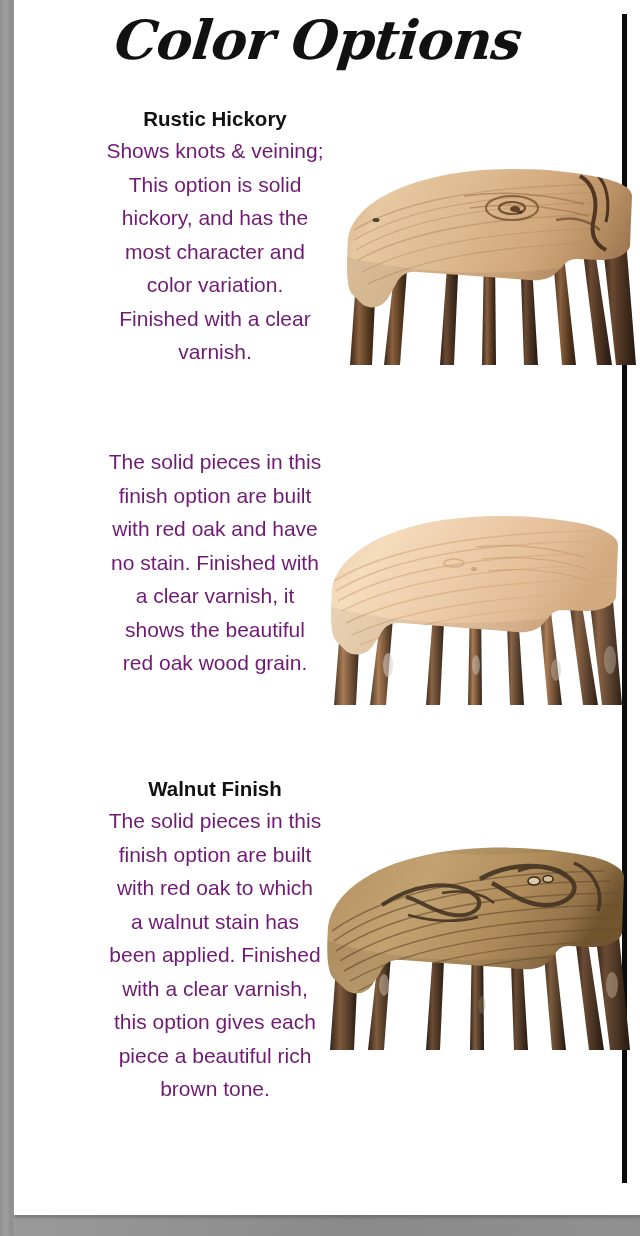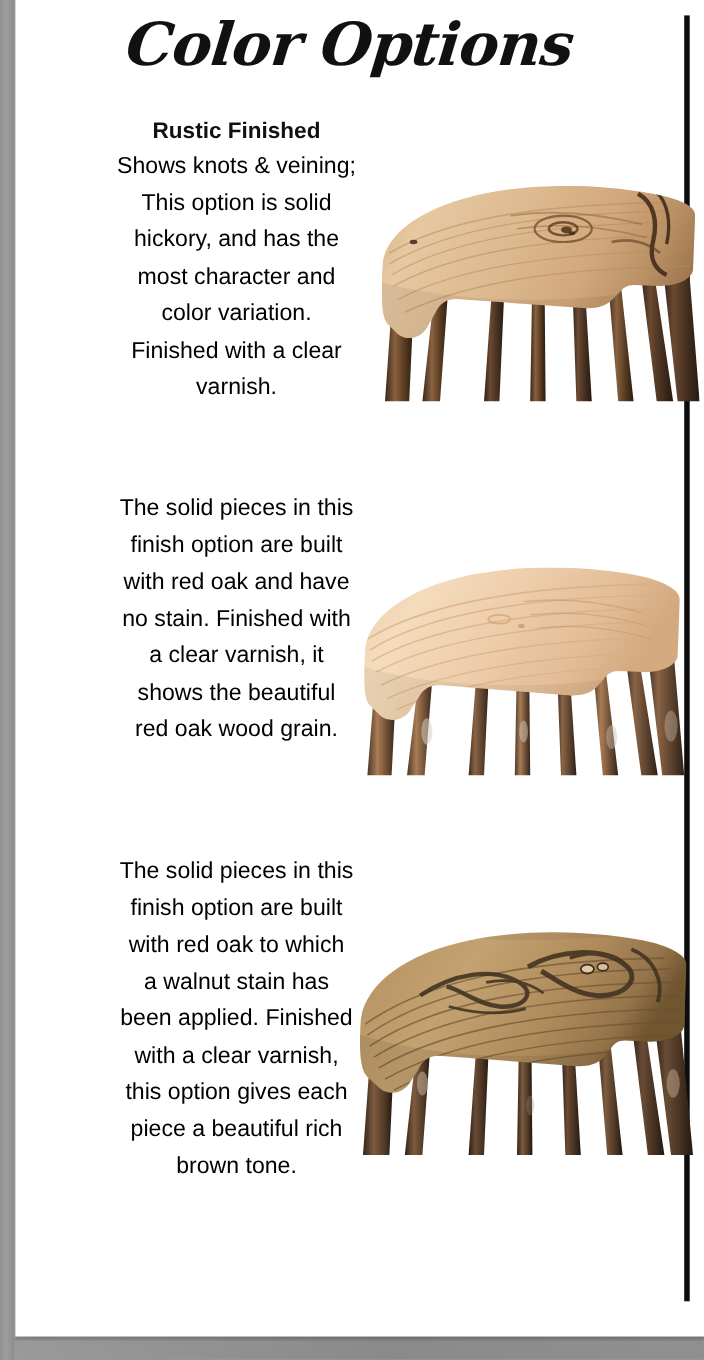--- a/index.html
+++ b/index.html
@@ -102,21 +102,21 @@
   .sec-heading {
     font-size: 20.5px;
     font-weight: 700;
     color: #111111;
     line-height: 27px;
     margin: 0 0 2px 0;
   }
   .sec-body {
     font-size: 21px;
     font-weight: 400;
-    color: #000000;
+    color: #701a75;
     line-height: 33.5px;
     margin: 0;
     white-space: pre-line;
   }
 
   .chairwrap {
     position: absolute;
   }
   .chair1 { left: 330px; top: 55px;  width: 292px; height: 205px; }
   .chair2 { left: 312px; top: 60px;  width: 296px; height: 200px; }
@@ -134,21 +134,21 @@
   <div class="sheet-shadow"></div>
 
   <div class="sheet">
 
     <div class="right-rule"></div>
 
     <div class="title">Color Options</div>
 
     <div class="section sec1">
       <div class="textcol">
-        <p class="sec-heading">Rustic Finished</p>
+        <p class="sec-heading">Rustic Hickory</p>
         <p class="sec-body">Shows knots &amp; veining;
 This option is solid
 hickory, and has the
 most character and
 color variation.
 Finished with a clear
 varnish.</p>
       </div>
 
       <div class="chairwrap chair1">
@@ -317,20 +317,21 @@
             <ellipse cx="128" cy="58" rx="10" ry="4" fill="none" stroke="#cda073" stroke-width="1.6" opacity="0.7"></ellipse>
             <ellipse cx="148" cy="64" rx="3" ry="2" fill="#c0956a" opacity="0.7"></ellipse>
             <path d="M0,100 C80,124 196,124 296,100 L296,200 L0,200 Z" fill="#000" opacity="0.05"></path>
           </g>
         </svg>
       </div>
     </div>
 
     <div class="section sec3">
       <div class="textcol">
+        <p class="sec-heading">Walnut Finish</p>
         <p class="sec-body">The solid pieces in this
 finish option are built
 with red oak to which
 a walnut stain has
 been applied.  Finished
 with a clear varnish,
 this option gives each
 piece a beautiful rich
 brown tone.</p>
       </div>

